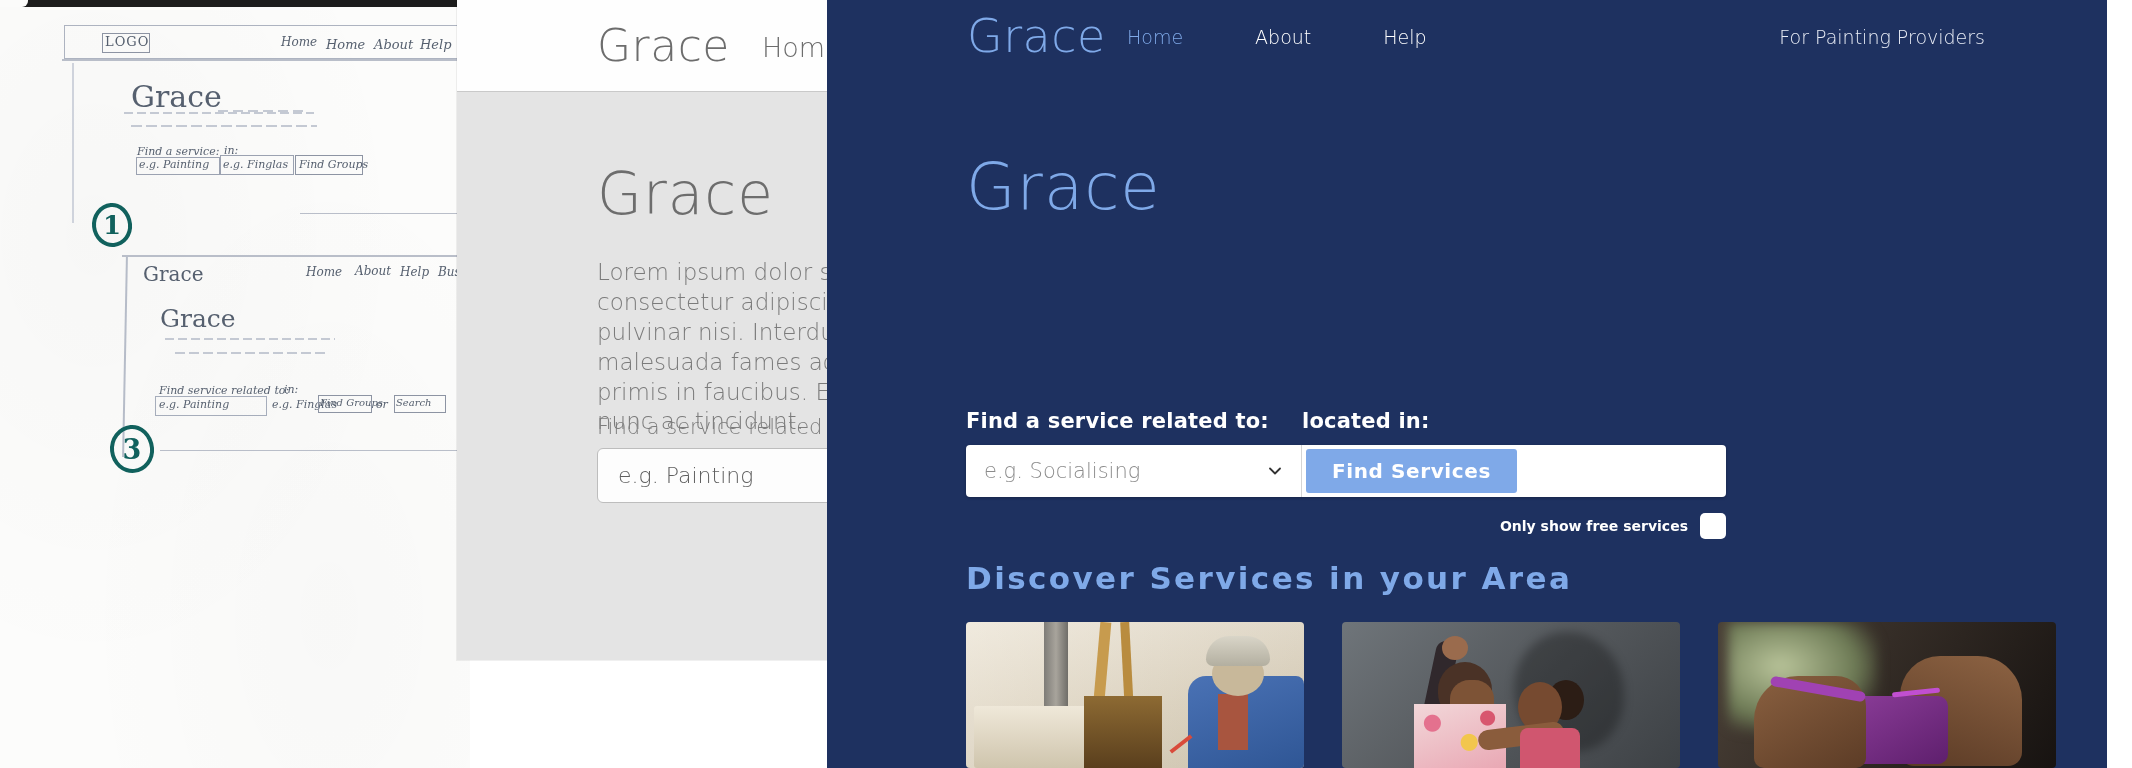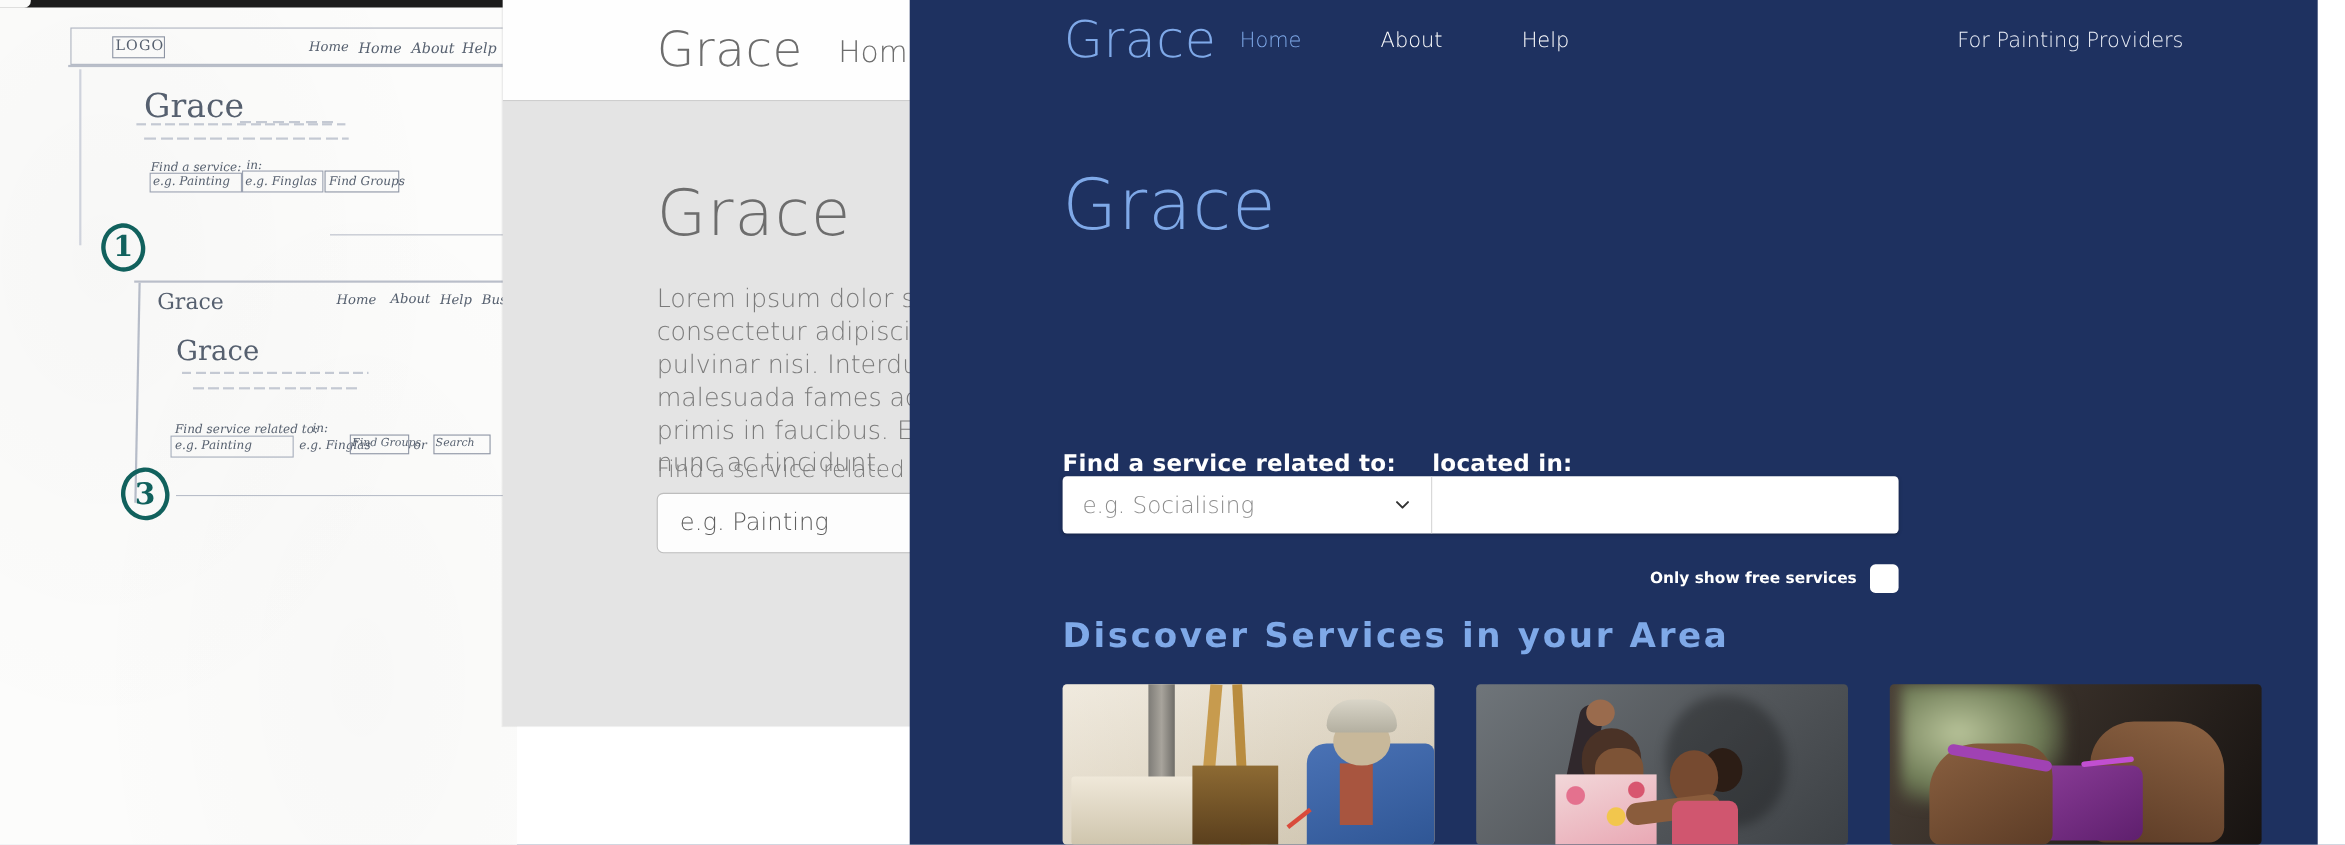--- a/index.html
+++ b/index.html
@@ -115,21 +115,21 @@
   }
 
   .search-row{position:absolute;left:139px;top:409px;width:760px;}
   .search-labels{display:flex;}
   .search-labels .lab{
     font-size:21px;font-weight:700;color:#ffffff;letter-spacing:0.2px;
     white-space:nowrap;
   }
   .lab-service{width:336px;}
   .search-box{
-    margin-top:0;display:flex;background:#ffffff;border-radius:4px;
+    margin-top:12px;display:flex;background:#ffffff;border-radius:4px;
     height:52px;align-items:stretch;overflow:hidden;
     box-shadow:0 1px 3px rgba(0,0,0,0.25);
   }
   .select-wrap{
     width:336px;display:flex;align-items:center;justify-content:space-between;
     padding:0 18px;box-sizing:border-box;border-right:1px solid #d5d5d5;
     cursor:pointer;
   }
   .select-wrap .ph{font-size:21px;color:#8c8c8c;font-weight:300;}
   .chev{width:16px;height:16px;flex:none;}
@@ -335,20 +335,21 @@
     </div>
     <div class="search-box">
       <div class="select-wrap">
         <span class="ph">e.g. Socialising</span>
         <span class="chev">
           <svg width="16" height="16" viewBox="0 0 16 16" aria-hidden="true">
             <path d="M3 5.5 L8 10.5 L13 5.5" fill="none" stroke="#333" stroke-width="1.8" stroke-linecap="round" stroke-linejoin="round"></path>
           </svg>
         </span>
       </div>
+      <button class="find-btn">Find Services</button>
     </div>
   </div>
 
   <div class="free-row">
     <span class="lbl">Only show free services</span>
     <span class="free-cb"></span>
   </div>
 
   <div class="discover-title">Discover Services in your Area</div>
 

